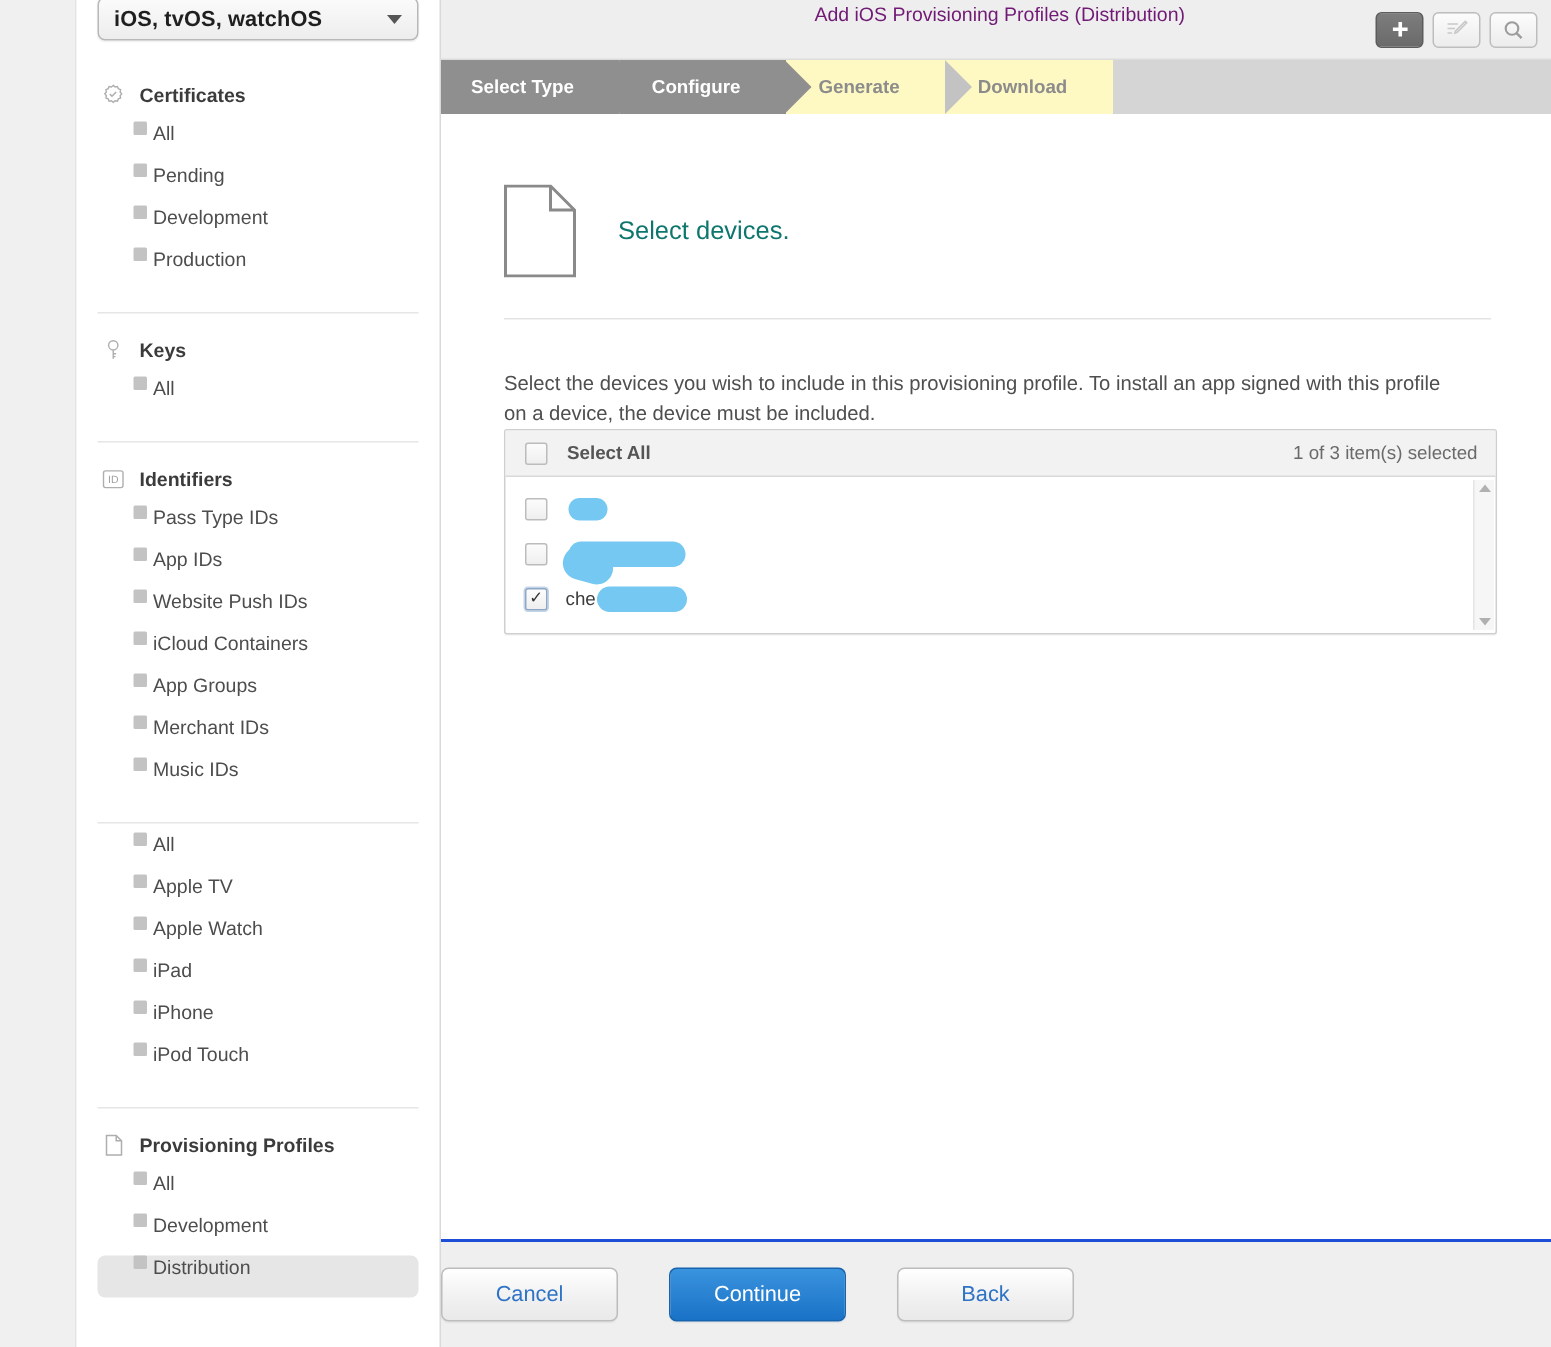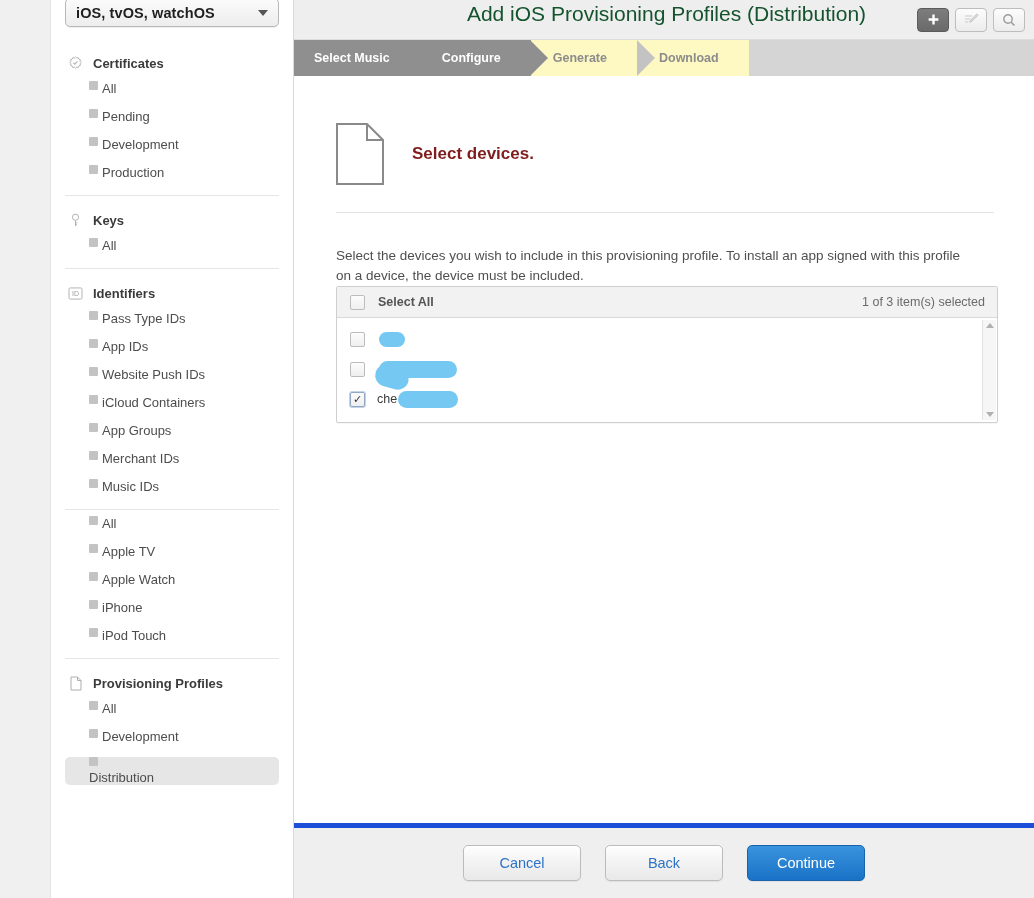--- a/index.html
+++ b/index.html
@@ -65,21 +65,21 @@
     border-left: 5px solid transparent;
     border-right: 5px solid transparent;
     border-top: 6px solid #555;
   }
 
   .nav {
     margin-top: 16px;
   }
   .nav-group + .nav-group {
     border-top: 1px solid #e6e6e6;
-    margin-top: 2px;
+    margin-top: 15px;
     padding-top: 6px;
   }
   .nav-group {
     margin: 0 14px;
   }
   .group-head {
     display: flex;
     align-items: center;
     gap: 9px;
     padding: 8px 2px 8px 2px;
@@ -114,21 +114,20 @@
     background: #c3c3c3;
     border-radius: 1px;
     flex: 0 0 9px;
   }
   .nav-item .ilabel {
     font-size: 13px;
     color: #4d4d4d;
   }
   .nav-item.selected {
     background: #e6e6e6;
-    flex-direction: column;
   }
 
   
   .main {
     flex: 1;
     display: flex;
     flex-direction: column;
     background: #ffffff;
     min-width: 0;
   }
@@ -139,22 +138,22 @@
     background: #eeeeee;
     border-bottom: 1px solid #dcdcdc;
     display: flex;
     align-items: center;
     position: relative;
   }
   .topbar .title {
     position: absolute;
     left: 5px; right: 0;
     text-align: center;
-    font-size: 21px;
-    color: #14532d;
+    font-size: 13px;
+    color: #701a75;
     top: 2px;
   }
   .tb-actions {
     margin-left: auto;
     display: flex;
     gap: 6px;
     padding-right: 9px;
     z-index: 2;
   }
   .tb-btn {
@@ -237,22 +236,22 @@
   }
   .doc-icon {
     width: 48px;
     height: 62px;
     position: relative;
     flex: 0 0 48px;
   }
   .doc-icon svg { display: block; }
   .head-title {
     font-size: 17px;
-    font-weight: bold;
-    color: #7f1d1d;
+    font-weight: normal;
+    color: #0f766e;
   }
   .divider {
     border-top: 1px solid #e3e3e3;
     margin: 22px 0 0 0;
   }
   .desc {
     margin-top: 33px;
     font-size: 13.5px;
     color: #4f4f4f;
     line-height: 20px;
@@ -373,25 +372,25 @@
     border-right: 4px solid transparent;
   }
   .arrow-up { border-bottom: 5px solid #b0b0b0; }
   .arrow-dn { border-top: 5px solid #b0b0b0; }
 
   
   .footer {
     height: 70px;
     flex: 0 0 70px;
     background: #efefef;
-    border-top: 5px solid #1d4ed8;
-    display: flex;
-    align-items: center;
-    justify-content: center;
-    gap: 24px;
+    border-top: 2px solid #1d4ed8;
+    display: flex;
+    align-items: center;
+    justify-content: flex-start;
+    gap: 34px;
   }
   .btn {
     min-width: 116px;
     height: 34px;
     border-radius: 5px;
     font-size: 14.5px;
     display: flex;
     align-items: center;
     justify-content: center;
     border: 1px solid #bcbcbc;
@@ -514,20 +513,24 @@
         <div class="nav-item">
           <span class="bullet"></span>
           <span class="ilabel">Apple TV</span>
         </div>
         <div class="nav-item">
           <span class="bullet"></span>
           <span class="ilabel">Apple Watch</span>
         </div>
         <div class="nav-item">
           <span class="bullet"></span>
+          <span class="ilabel">iPad</span>
+        </div>
+        <div class="nav-item">
+          <span class="bullet"></span>
           <span class="ilabel">iPhone</span>
         </div>
         <div class="nav-item">
           <span class="bullet"></span>
           <span class="ilabel">iPod Touch</span>
         </div>
       </div>
 
       <div class="nav-group">
         <div class="group-head">
@@ -576,21 +579,21 @@
           <svg width="14" height="14" viewBox="0 0 14 14">
               <circle cx="6" cy="6" r="4.2" stroke="currentColor" stroke-width="1.4" fill="none"></circle>
               <path d="M9.2 9.2L12.4 12.4" stroke="currentColor" stroke-width="1.6" fill="none"></path>
             </svg>
         </div>
       </div>
     </div>
 
     <div class="steps">
       <div class="step done">
-        <span>Select Music</span>
+        <span>Select Type</span>
         <span class="chev"></span>
       </div>
       <div class="step current">
         <span>Configure</span>
         <span class="chev"></span>
       </div>
       <div class="step todo">
         <span>Generate</span>
         <span class="chev-line"></span>
       </div>
@@ -652,18 +655,18 @@
             <span class="arrow-dn"></span>
           </div>
         </div>
 
       </div>
 
     </div>
 
     <div class="footer">
       <div class="btn">Cancel</div>
+      <div class="btn primary">Continue</div>
       <div class="btn">Back</div>
-      <div class="btn primary">Continue</div>
     </div>
 
   </div>
 </div>
 
 </body></html>

